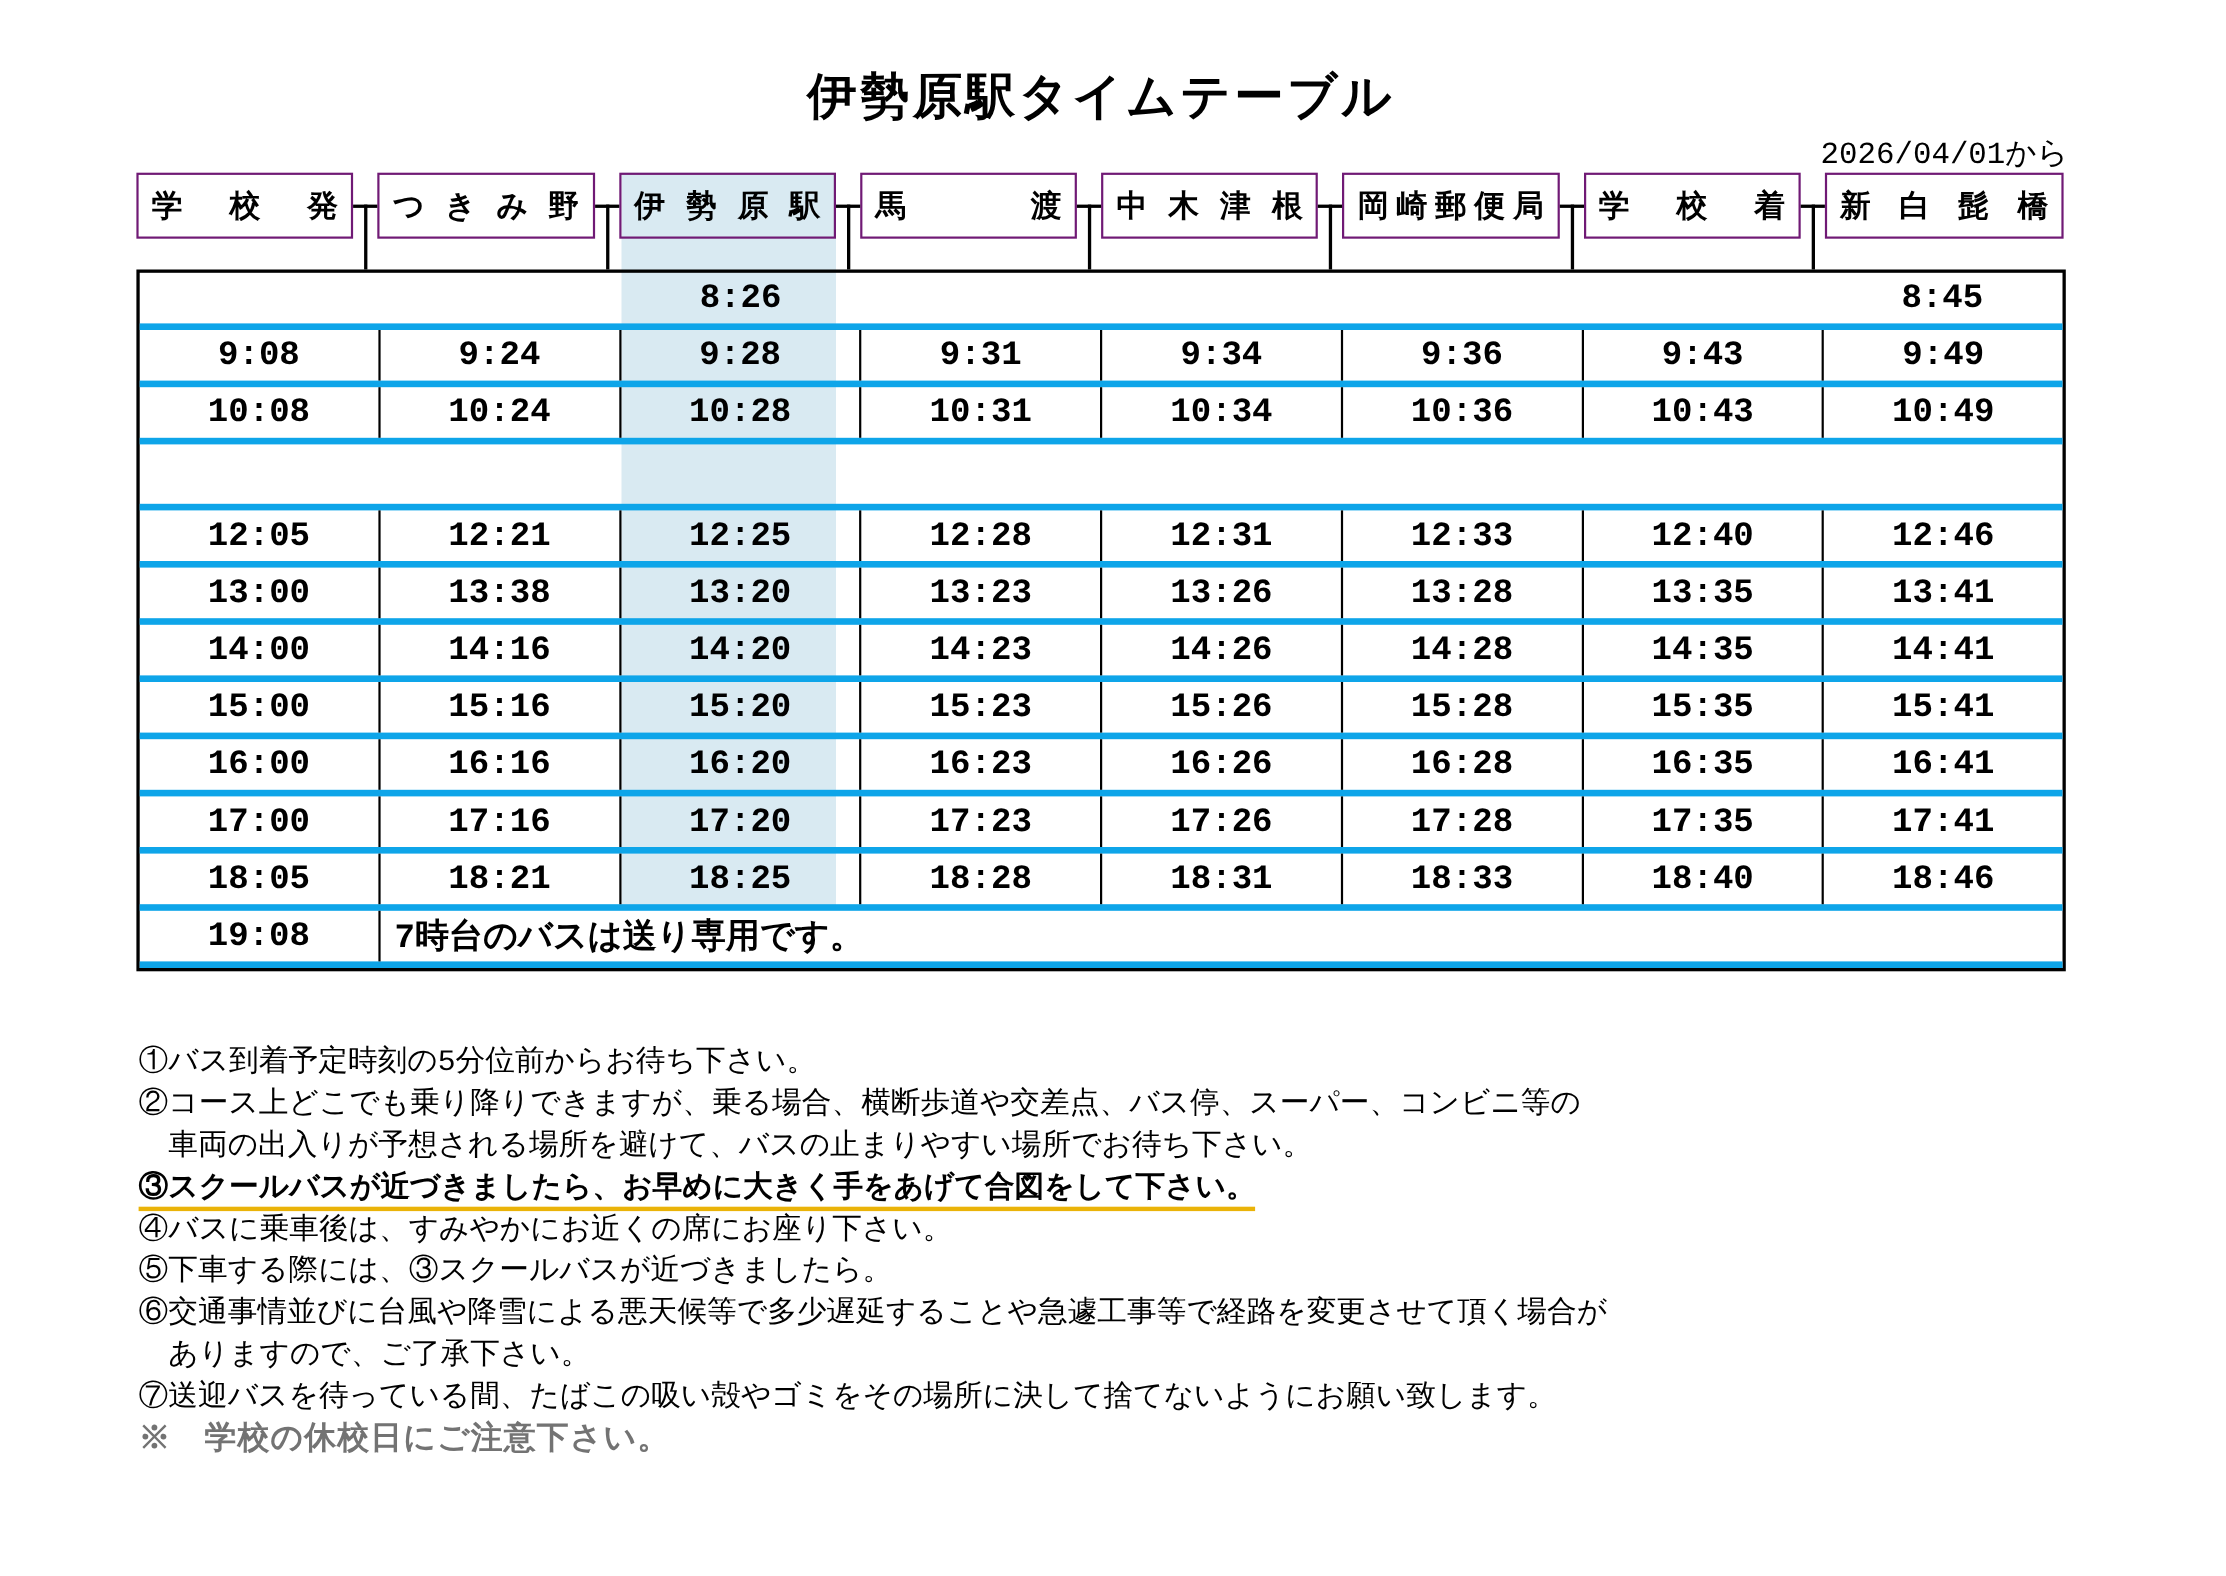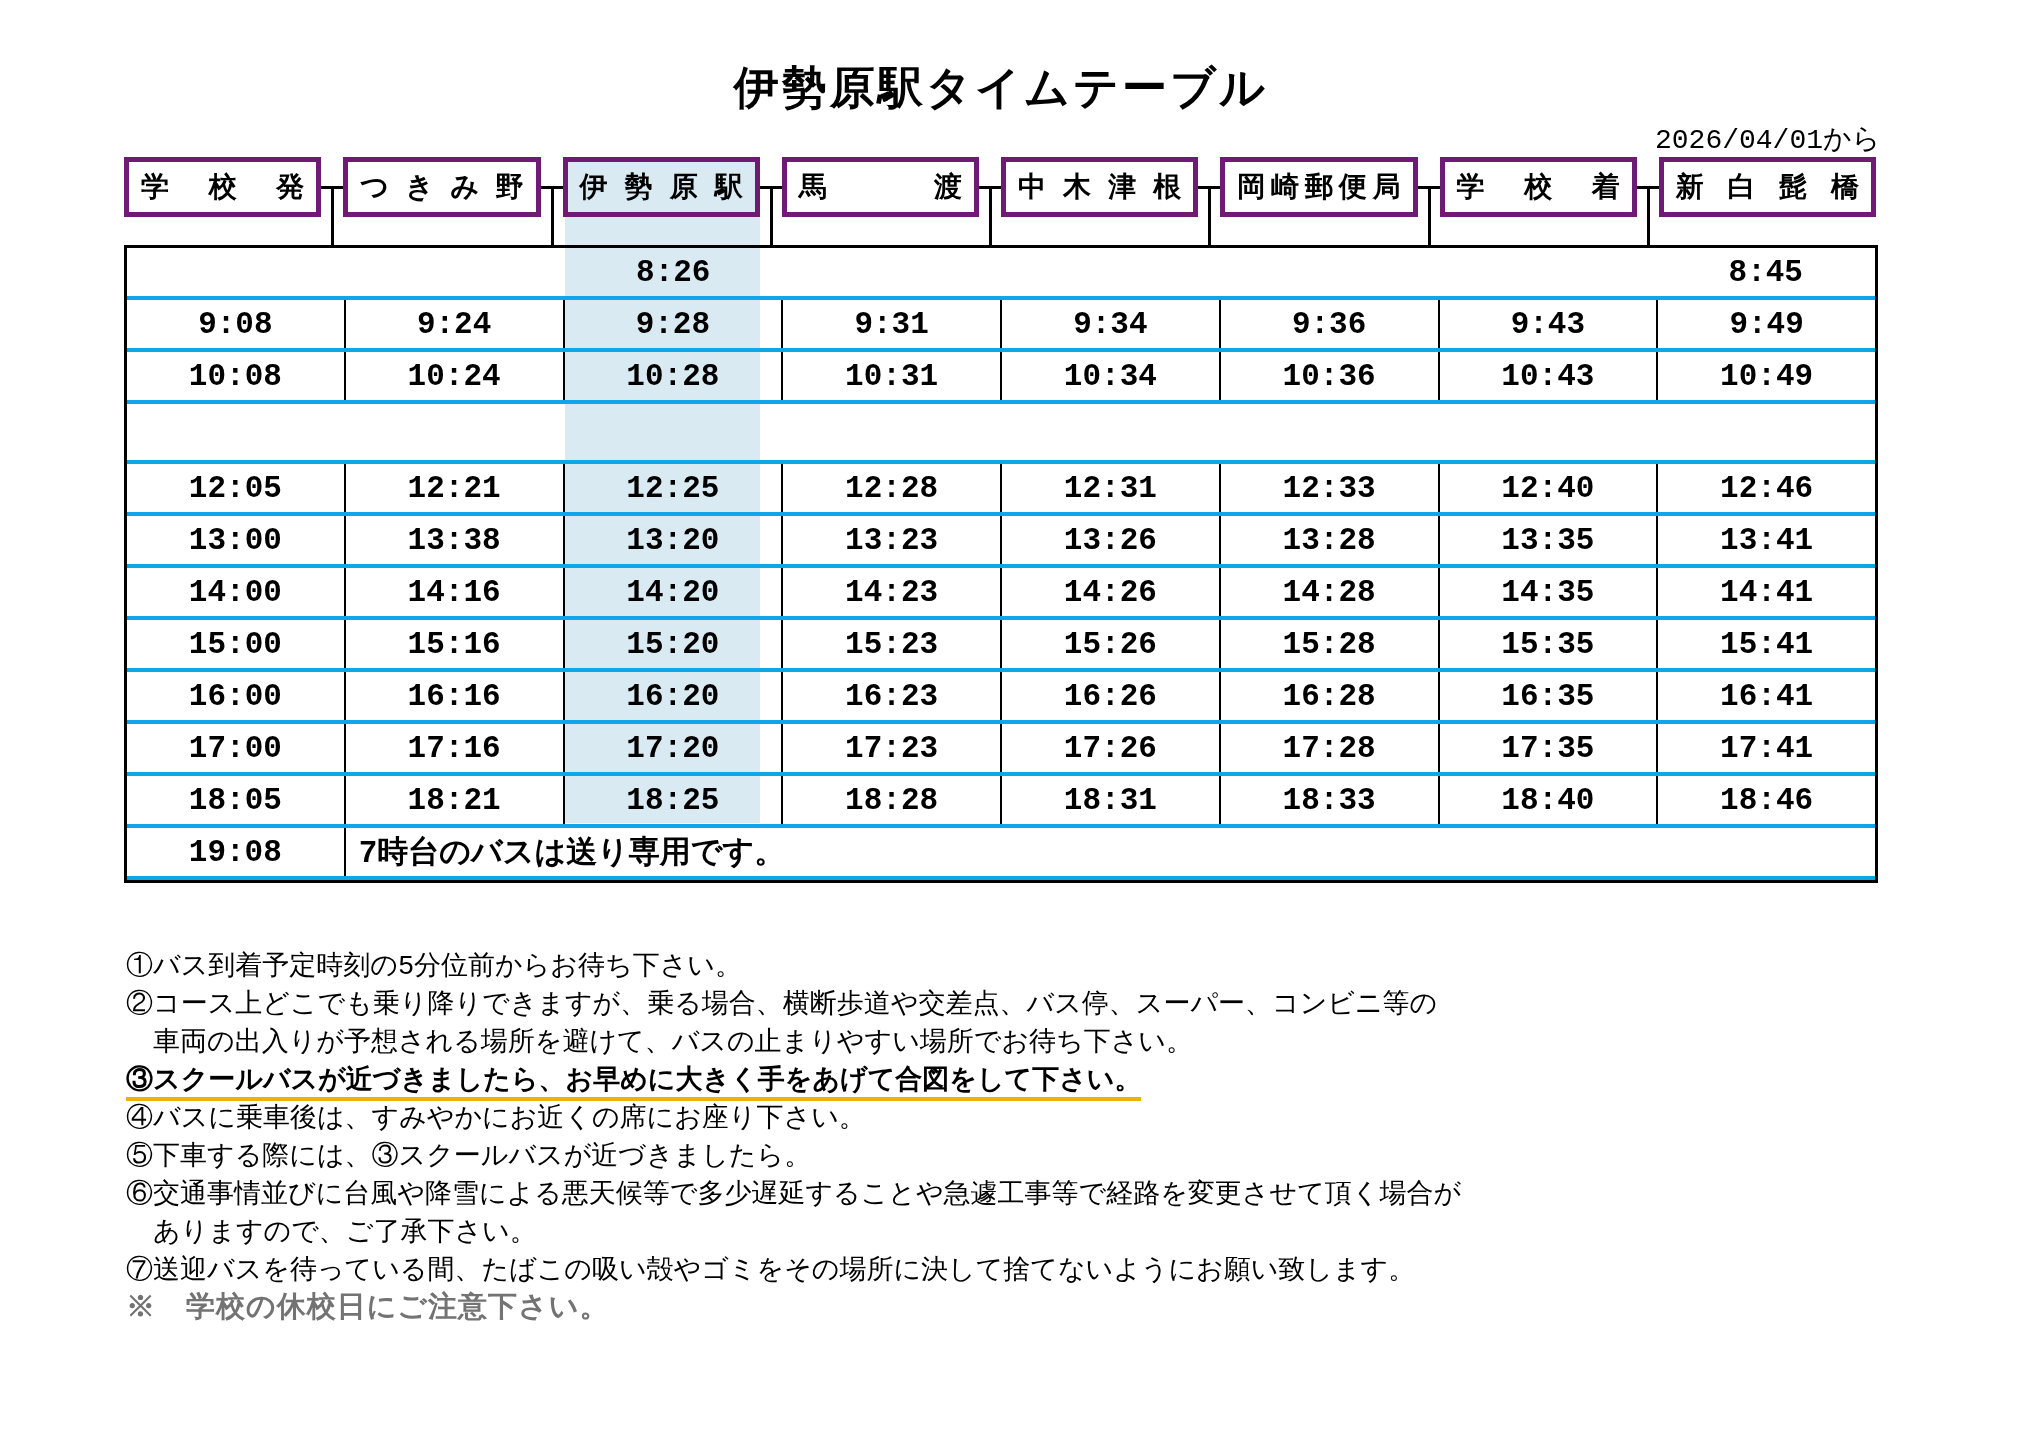--- a/index.html
+++ b/index.html
@@ -21,33 +21,33 @@
   .band {
     position:absolute; top:0; height:666px;
     left:calc(25% + 2px); width:calc(12.5% - 24px);
     z-index:0;
   }
   .header-area { position:relative; height:88px; z-index:1; }
   .header-row { position:relative; display:flex; height:60px; }
   .hcell { flex:1; position:relative; }
   .hbox {
     position:absolute; left:0; right:22px; top:0; bottom:0;
-    border:5px solid #701a75; display:flex; align-items:center;
+    border:2px solid #701a75; display:flex; align-items:center;
   }
   .hcell:last-child .hbox { right:2px; }
   .hbox span {
     display:inline-block; width:100%; padding:0 12px;
     font-size:28px; font-weight:bold;
     text-align:justify; text-align-last:justify;
   }
   .conn-h { position:absolute; top:29px; height:3px; width:22px; background:#000; }
   .conn-v { position:absolute; top:29px; width:3px; height:59px; background:#000; }
   
   .table { position:relative; border:3px solid #000; z-index:1; }
-  .row { display:flex; height:52px; box-sizing:border-box; border-bottom:4px solid #0ea5e9; }
+  .row { display:flex; height:52px; box-sizing:border-box; border-bottom:6px solid #0ea5e9; }
   .row.empty { height:60px; }
   .row.last { height:57px; border-bottom:none; }
   .cell {
     flex:1; display:flex; align-items:center; justify-content:center;
     font-size:31px; font-weight:bold; border-right:2px solid #000;
   }
   .cell:last-child { border-right:none; }
   .row.sparse .cell { border-right:none; }
   .cell.note {
     flex:7; justify-content:flex-start; padding-left:13px; font-size:31px;

